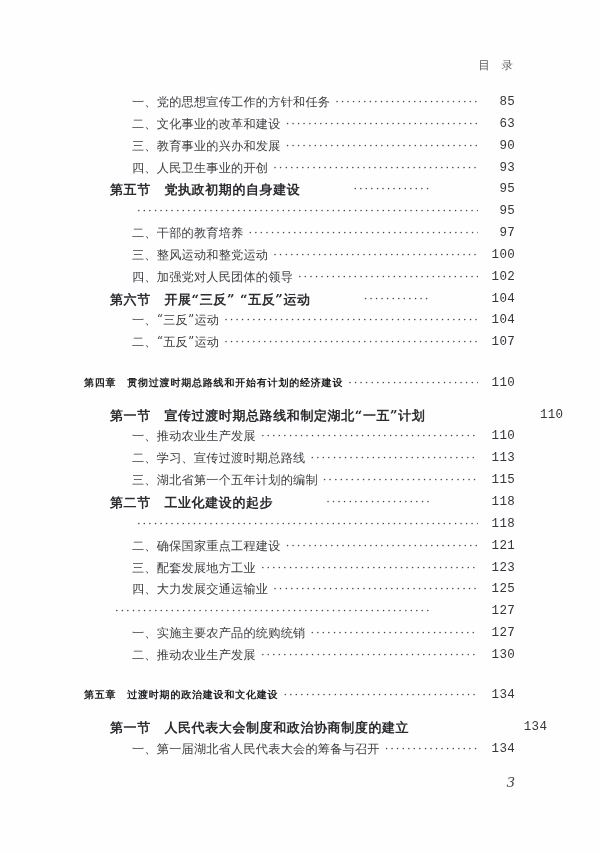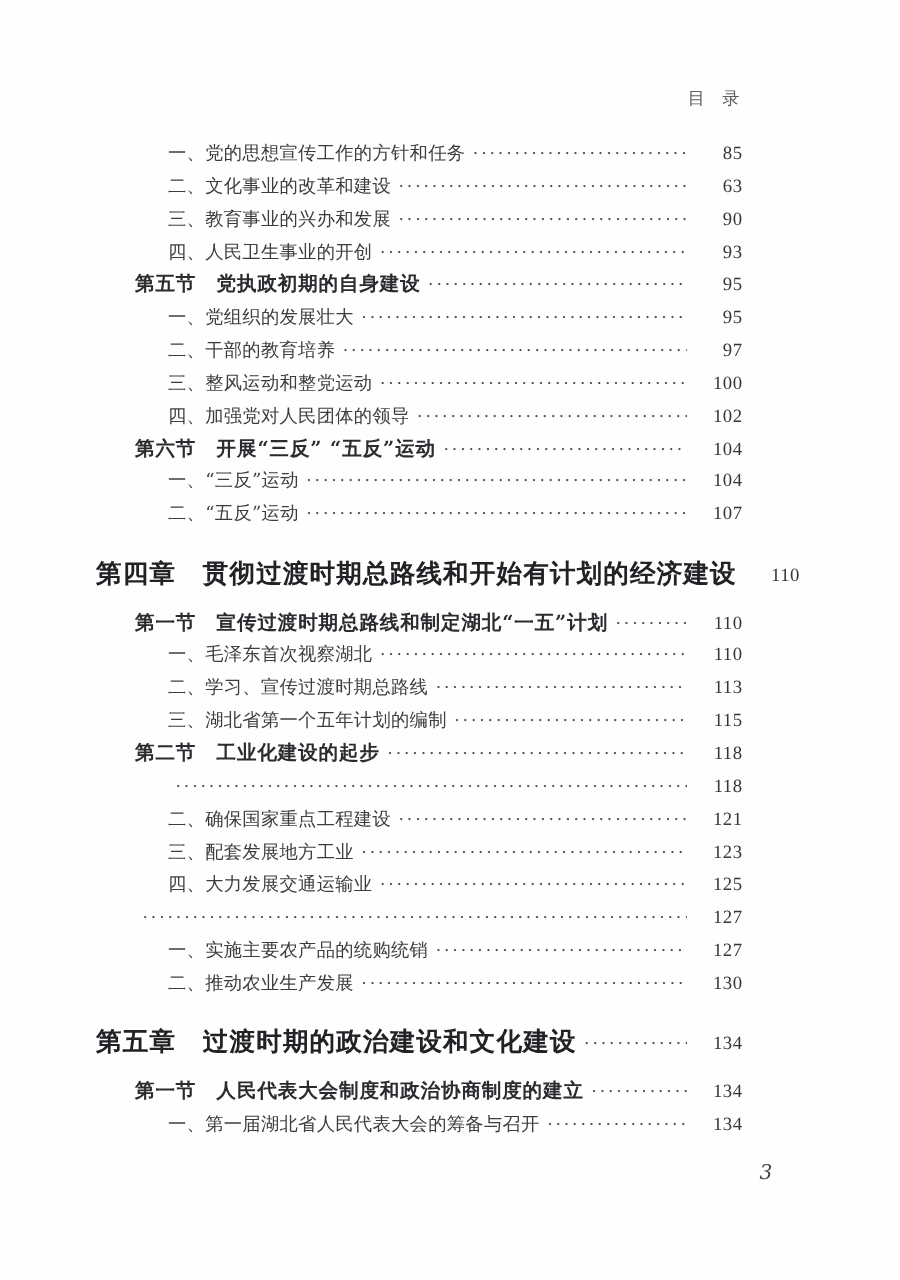--- a/index.html
+++ b/index.html
@@ -15,21 +15,21 @@
     font-family: "DejaVu Serif", serif;
     -webkit-font-smoothing: antialiased;
   }
   .sheet {
     position: absolute;
     inset: 0;
     background: #fefefe;
   }
   .content {
     position: absolute;
-    left: 64px;
+    left: 84px;
     top: 58px;
     width: 432px;
   }
   .running-head {
     height: 14px;
     line-height: 14px;
     text-align: right;
     padding-right: 3px;
     margin-bottom: 20px;
     font-size: 11.5px;
@@ -46,57 +46,57 @@
   .row .title {
     flex: none;
     white-space: nowrap;
   }
   .row.item { padding-left: 48px; }
   .row.item .title {
     font-size: 12.2px;
     letter-spacing: 0.2px;
     color: #3c3c41;
   }
-  .row.section { padding-left: 26px; }
+  .row.section { padding-left: 26px; gap: 48px; }
   .row.section .title {
     font-size: 13px;
     font-weight: bold;
     letter-spacing: 0.6px;
     color: #2b2b30;
   }
   .row.chapter {
     padding-left: 0;
     height: 26px;
     line-height: 26px;
     margin-top: 15.5px;
     margin-bottom: 9px;
   }
   .row.chapter .title {
-    font-size: 17px;
+    font-size: 10px;
     font-weight: bold;
     letter-spacing: 0.8px;
     color: #222226;
   }
   .leader {
     flex: 1 1 auto;
     min-width: 0;
     overflow: hidden;
     white-space: nowrap;
     margin: 0 7px 0 5px;
     font-size: 11.5px;
     letter-spacing: 1.9px;
     color: #48484e;
     font-weight: normal;
   }
   .pagenum {
     flex: none;
     width: 30px;
     text-align: right;
     padding-right: 1px;
-    font-family: Liberation Serif, serif;
+    font-family: Liberation Mono, monospace;
     font-size: 12.5px;
     letter-spacing: 0.3px;
     color: #35353b;
     font-weight: normal;
   }
   .folio {
     position: absolute;
     top: 774px;
     right: 85px;
     font-family: "DejaVu Serif", serif;
@@ -131,21 +131,20 @@
           <span class="title">四、人民卫生事业的开创</span>
           <span class="leader">··············································································································</span>
           <span class="pagenum">93</span>
         </div>
         <div class="row section">
           <span class="title">第五节　党执政初期的自身建设</span>
           <span class="leader">··············································································································</span>
           <span class="pagenum">95</span>
         </div>
         <div class="row item">
-          <span class="title">一、党组织的发展壮大</span>
           <span class="leader">··············································································································</span>
           <span class="pagenum">95</span>
         </div>
         <div class="row item">
           <span class="title">二、干部的教育培养</span>
           <span class="leader">··············································································································</span>
           <span class="pagenum">97</span>
         </div>
         <div class="row item">
           <span class="title">三、整风运动和整党运动</span>
@@ -176,21 +175,21 @@
           <span class="title">第四章　贯彻过渡时期总路线和开始有计划的经济建设</span>
           <span class="leader">··············································································································</span>
           <span class="pagenum">110</span>
         </div>
         <div class="row section">
           <span class="title">第一节　宣传过渡时期总路线和制定湖北“一五”计划</span>
           <span class="leader">··············································································································</span>
           <span class="pagenum">110</span>
         </div>
         <div class="row item">
-          <span class="title">一、毛泽东首次视察湖北</span>
+          <span class="title">一、推动农业生产发展</span>
           <span class="leader">··············································································································</span>
           <span class="pagenum">110</span>
         </div>
         <div class="row item">
           <span class="title">二、学习、宣传过渡时期总路线</span>
           <span class="leader">··············································································································</span>
           <span class="pagenum">113</span>
         </div>
         <div class="row item">
           <span class="title">三、湖北省第一个五年计划的编制</span>

